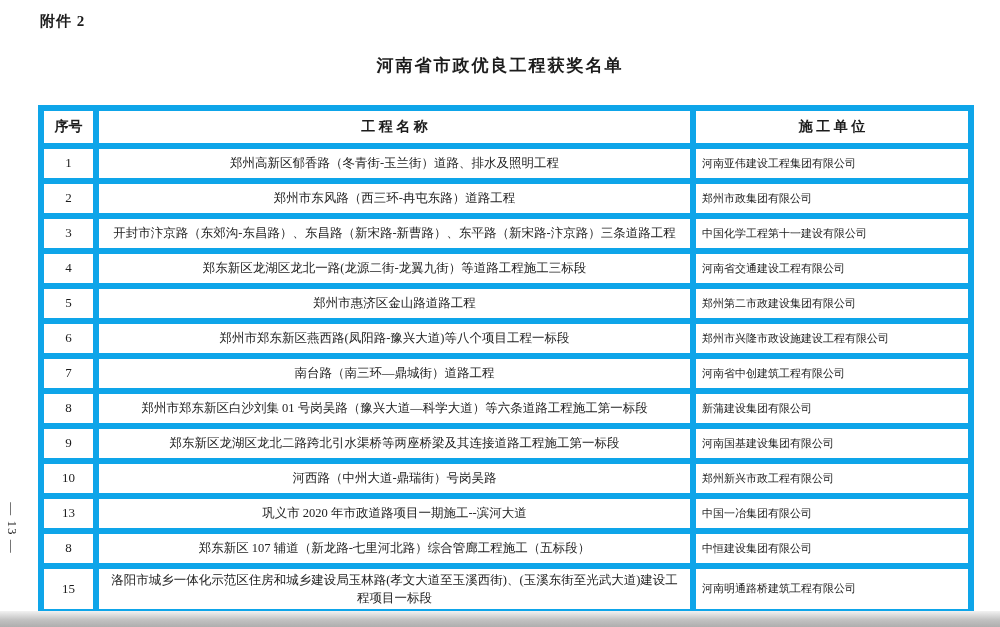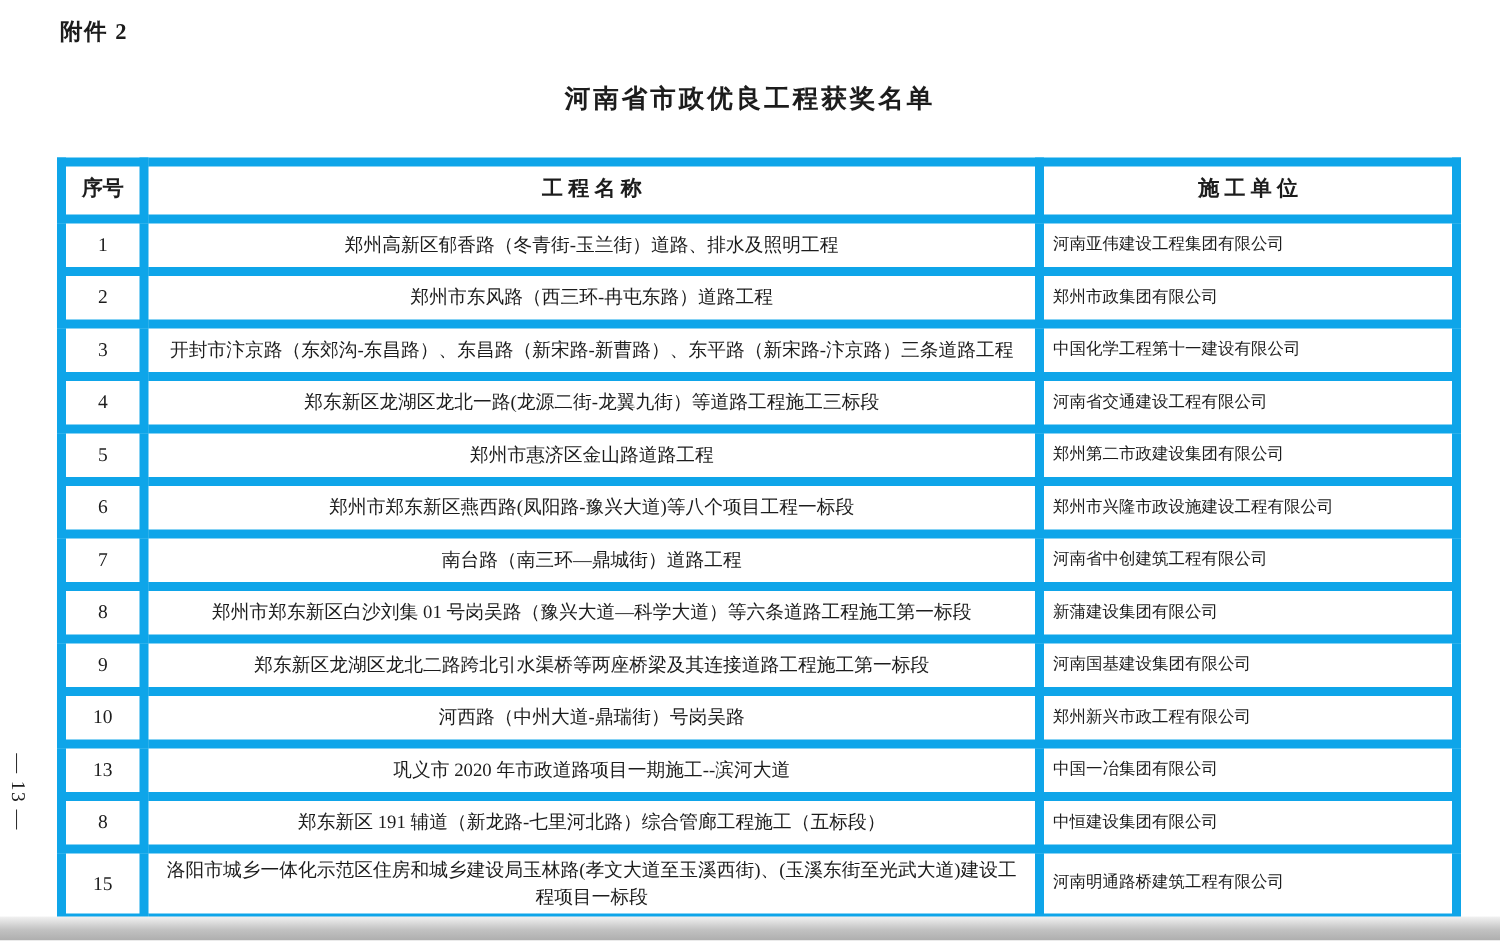--- a/index.html
+++ b/index.html
@@ -161,21 +161,21 @@
       <td class="cell-project">河西路（中州大道-鼎瑞街）号岗吴路</td>
       <td class="cell-contractor">郑州新兴市政工程有限公司</td>
     </tr>
         <tr>
       <td class="cell-no">13</td>
       <td class="cell-project">巩义市 2020 年市政道路项目一期施工--滨河大道</td>
       <td class="cell-contractor">中国一冶集团有限公司</td>
     </tr>
         <tr>
       <td class="cell-no">8</td>
-      <td class="cell-project">郑东新区 191 辅道（新龙路-七里河北路）综合管廊工程施工（五标段）</td>
+      <td class="cell-project">郑东新区 107 辅道（新龙路-七里河北路）综合管廊工程施工（五标段）</td>
       <td class="cell-contractor">中恒建设集团有限公司</td>
     </tr>
         <tr>
       <td class="cell-no">15</td>
       <td class="cell-project">洛阳市城乡一体化示范区住房和城乡建设局玉林路(孝文大道至玉溪西街)、(玉溪东街至光武大道)建设工程项目一标段</td>
       <td class="cell-contractor">河南明通路桥建筑工程有限公司</td>
     </tr>
       </tbody>
   </table>
 

